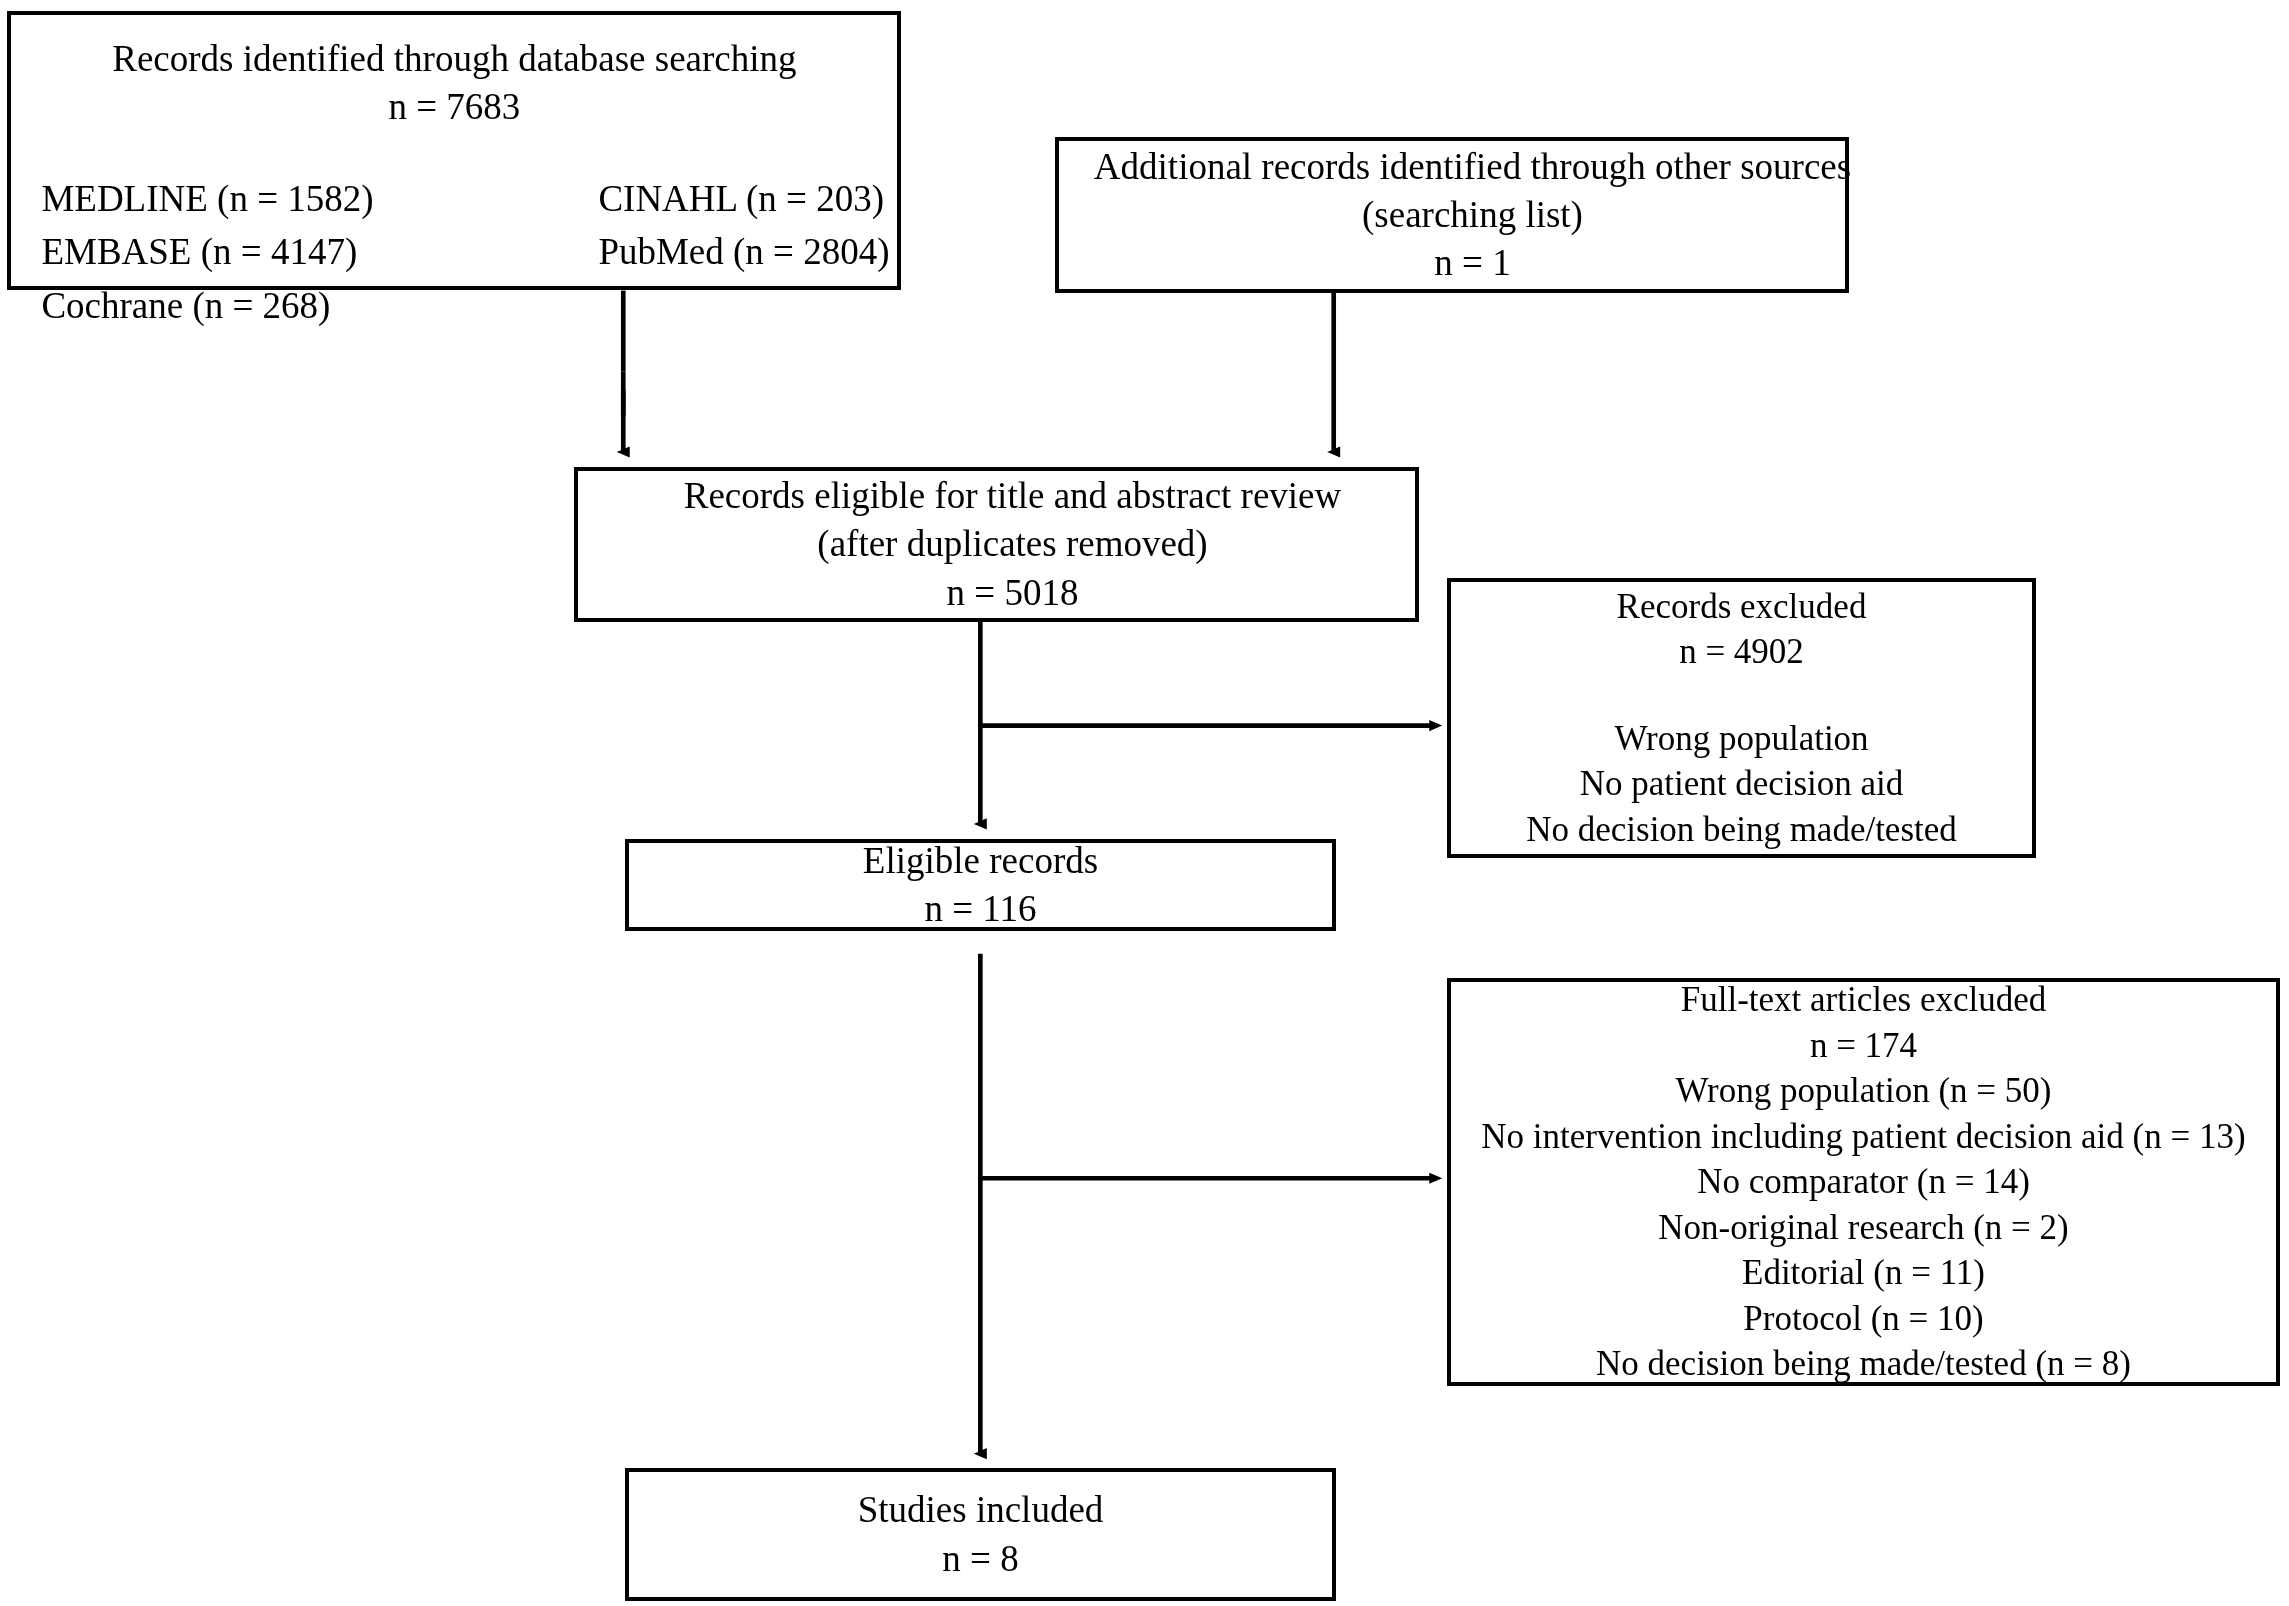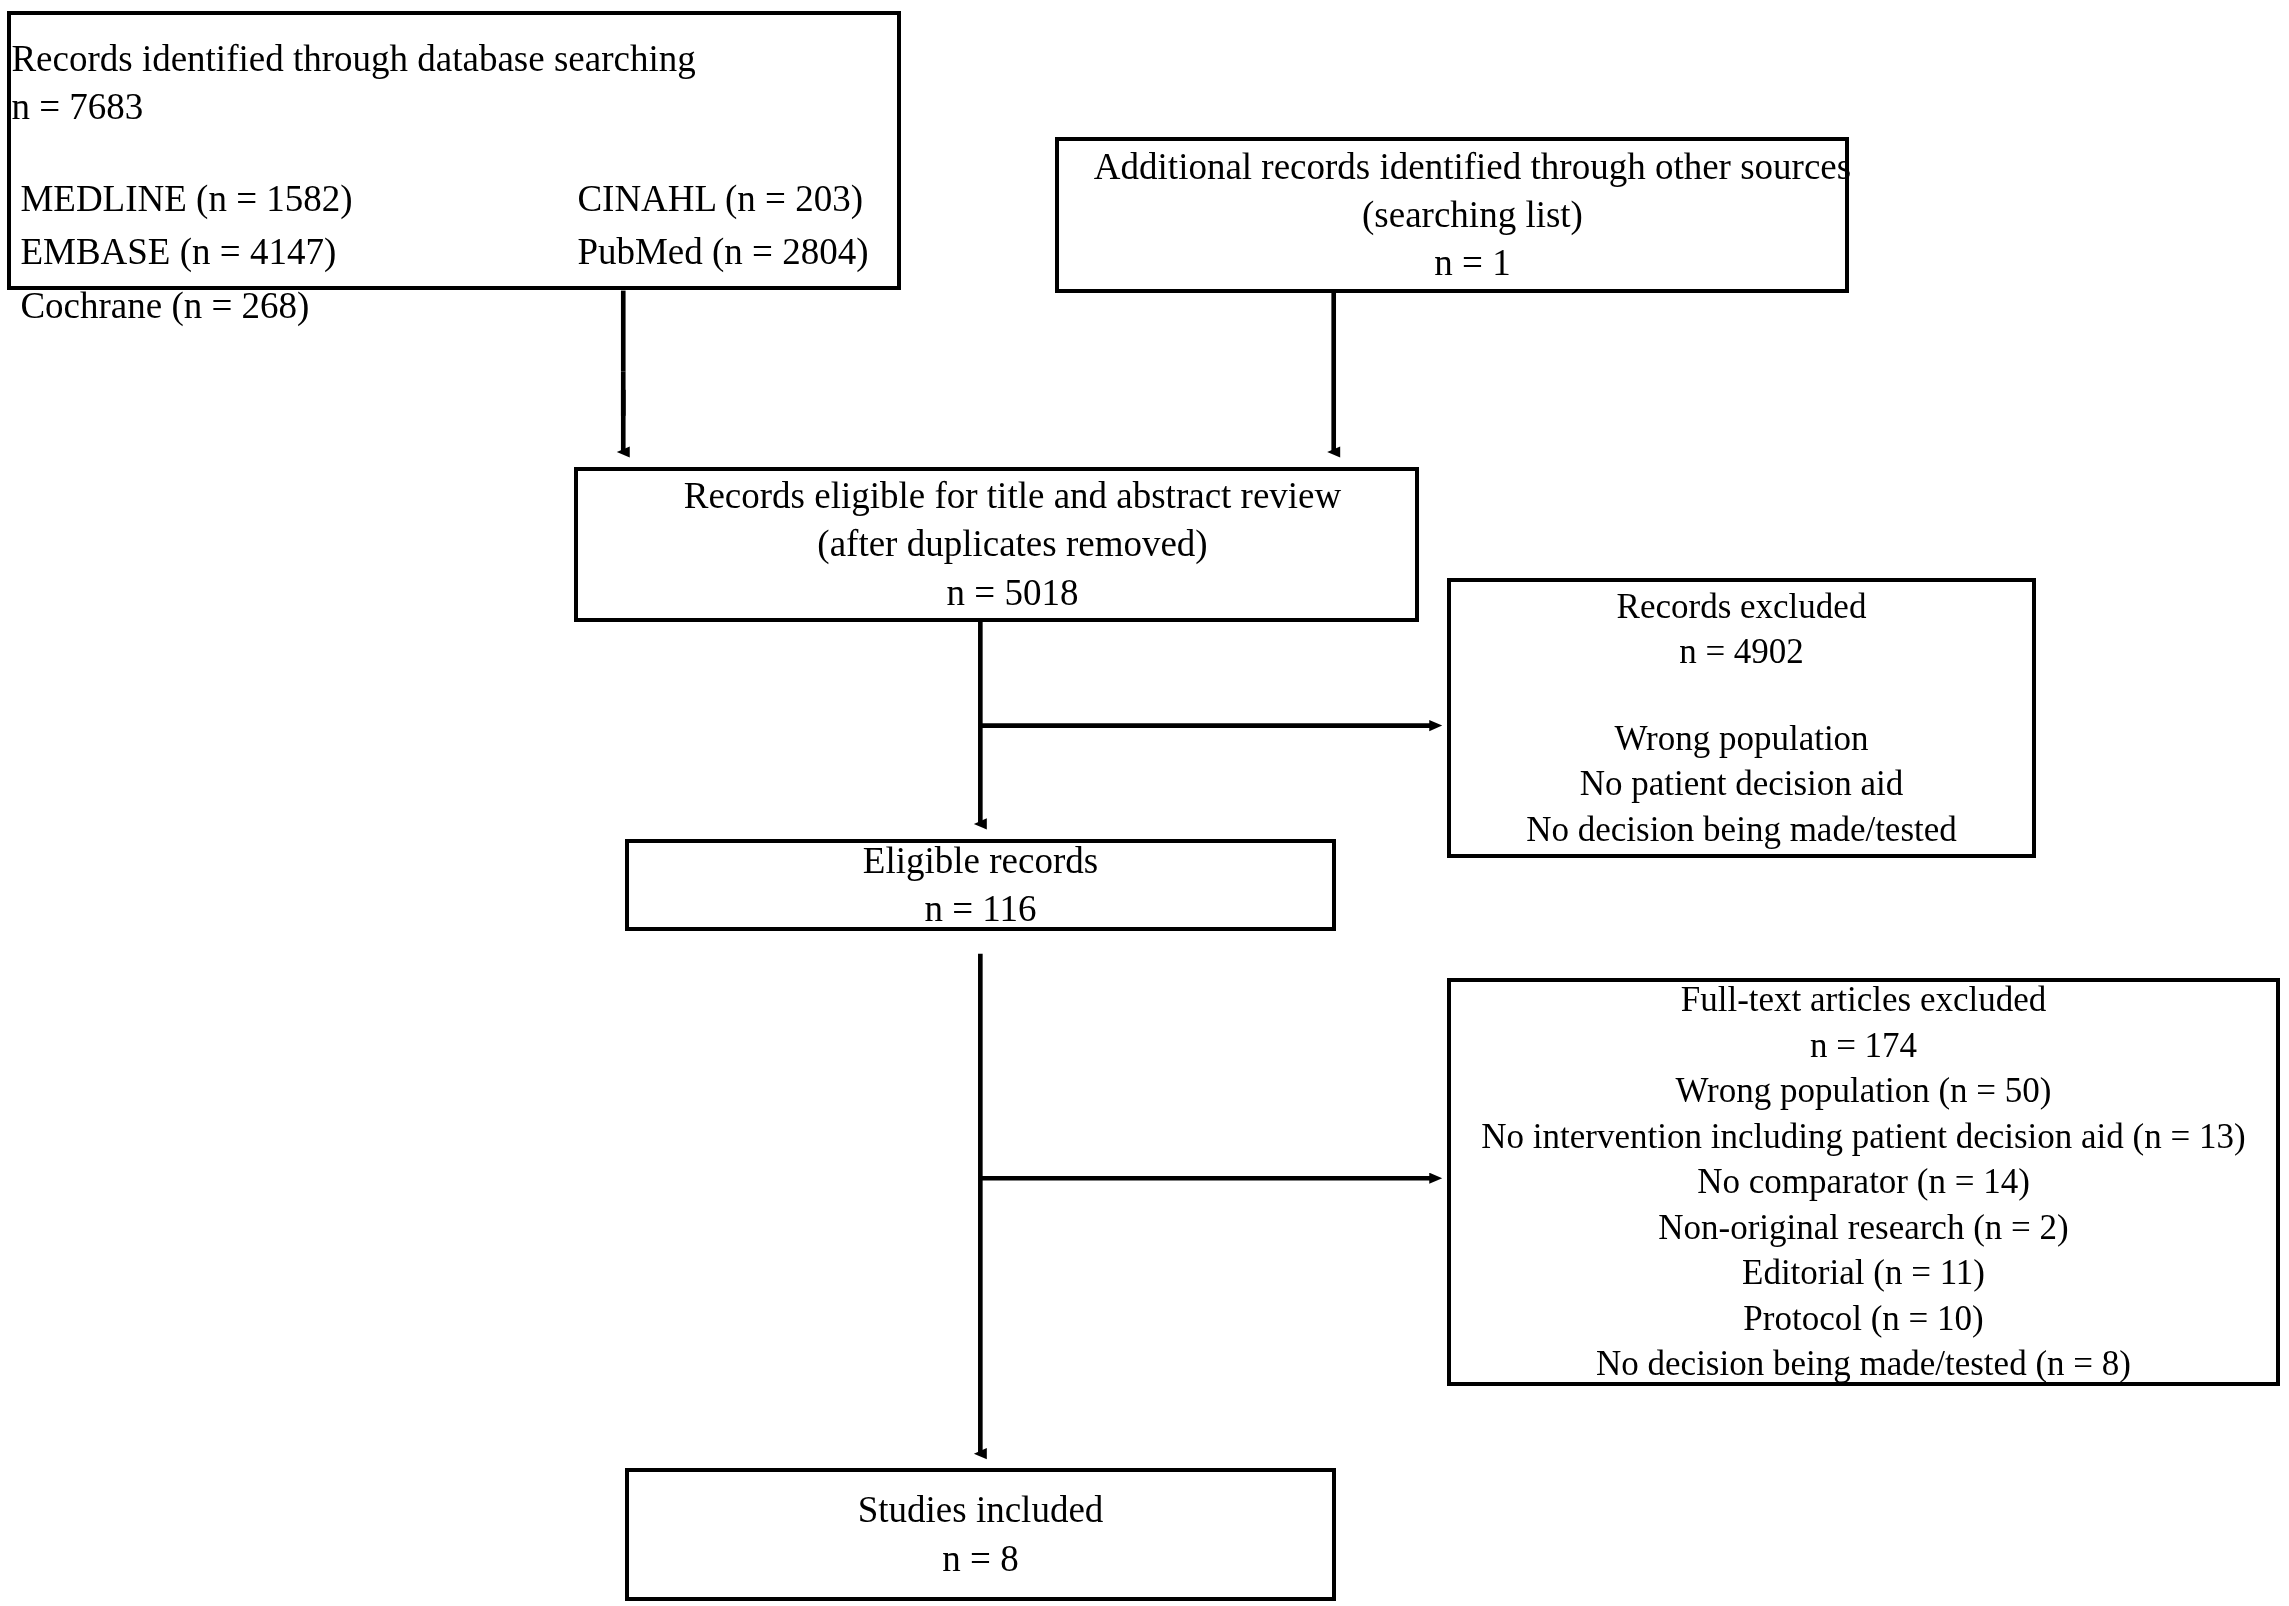--- a/index.html
+++ b/index.html
@@ -29,21 +29,21 @@
     box-sizing: border-box;
     border: 4.6px solid #000000;
     background: #ffffff;
     display: flex;
     flex-direction: column;
     justify-content: center;
     align-items: center;
     z-index: 3;
   }
   .line {
-    text-align: left;
+    text-align: center;
     line-height: 1.30;
     white-space: nowrap;
     color: #000;
   }
   
   #box-database {
     left: 7.4px; top: 11px;
     width: 894px; height: 279px;
     justify-content: flex-start;
     align-items: stretch;
@@ -51,21 +51,21 @@
   }
   #box-database .head {
     font-size: 37px;
     text-align: center;
     line-height: 1.30;
   }
   #box-database .sources {
     margin-top: 43px;
     display: grid;
     grid-template-columns: 557px auto;
-    padding-left: 9px;
+    padding-left: 30px;
     row-gap: 5.6px;
   }
   #box-database .sources .line {
     font-size: 37px;
     text-align: left;
   }
   
   #box-additional {
     left: 1055px; top: 137px;
     width: 794px; height: 156px; padding-left: 41px;

